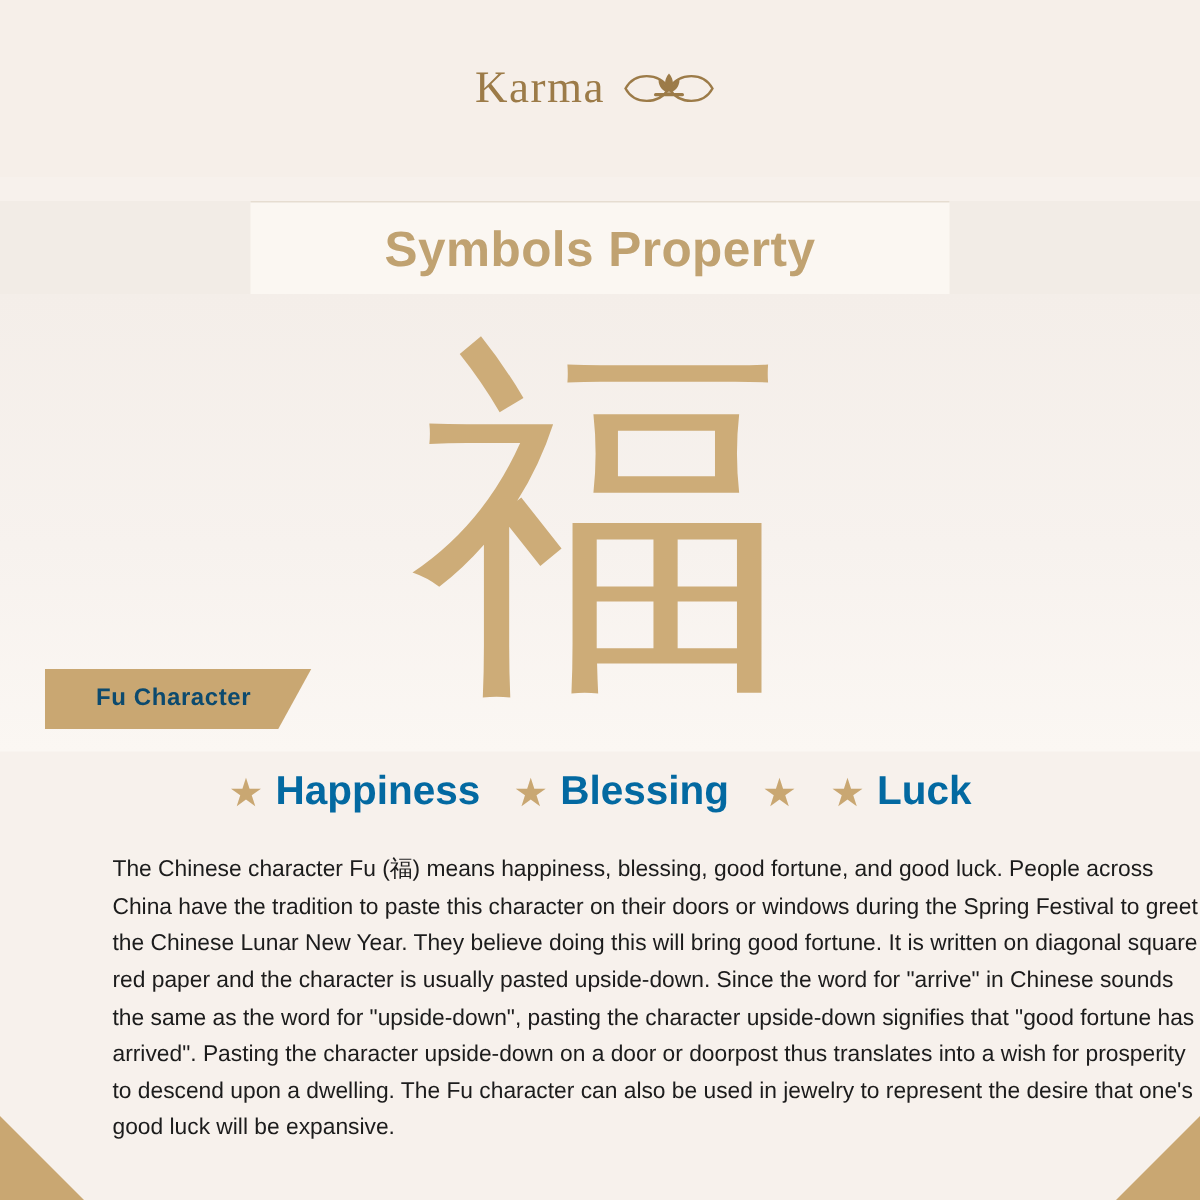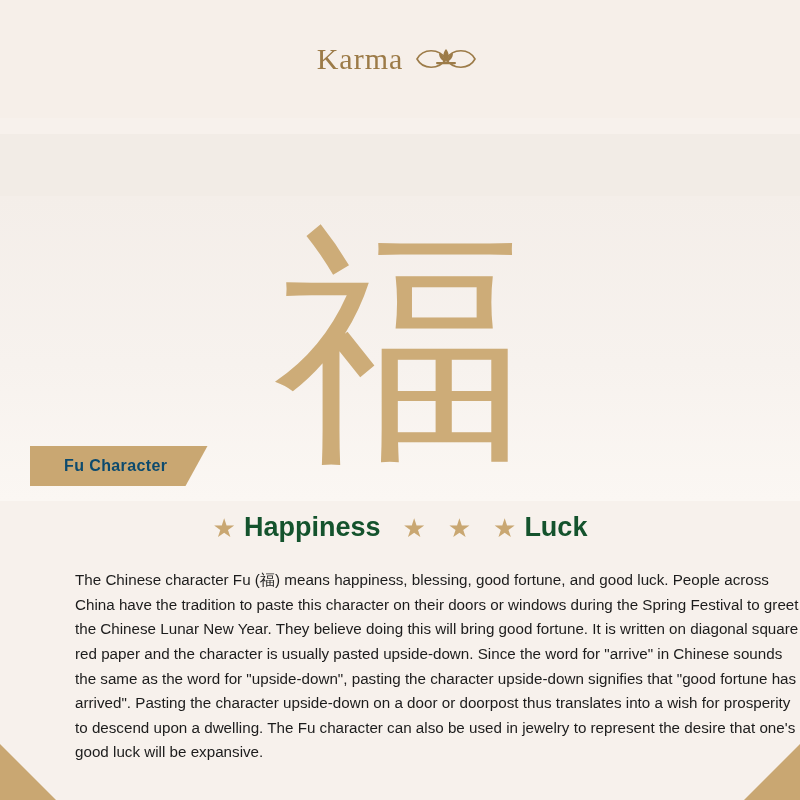--- a/index.html
+++ b/index.html
@@ -162,21 +162,21 @@
     padding: 0 9px;
   }
   .kw-star {
     color: #c9a772;
     font-size: 26px;
     line-height: 1;
   }
   .kw-label {
     font-size: 27px;
     font-weight: bold;
-    color: #14532d;
+    color: #0369a1;
   }
 
   
   .body-copy {
     position: absolute;
     top: 568px;
     left: 36px;
     width: 730px;
     font-size: 15.2px;
     line-height: 1.62;
@@ -221,36 +221,40 @@
             <path d="M30 11 C30 16, 33 19, 37 20 C35.5 15, 33 12, 30 11 Z"></path>
             <path d="M44 11 C44 16, 41 19, 37 20 C38.5 15, 41 12, 44 11 Z"></path>
             <rect x="27" y="20" width="20" height="2.2" rx="1.1"></rect>
           </g>
         </svg>
       </span>
     </div>
   </div>
 
   <div class="title-band"></div>
+  <div class="title-box">
+    <span class="title-text">Symbols Property</span>
+  </div>
 
   <div class="hero">
     <span class="hero-glyph">福</span>
   </div>
 
   <div class="ribbon">
     <span class="ribbon-text">Fu Character</span>
   </div>
 
   <div class="keywords">
     <div class="kw">
       <span class="kw-star">★</span>
       <span class="kw-label">Happiness</span>
     </div>
     <div class="kw">
       <span class="kw-star">★</span>
+      <span class="kw-label">Blessing</span>
     </div>
     <div class="kw">
       <span class="kw-star">★</span>
     </div>
     <div class="kw">
       <span class="kw-star">★</span>
       <span class="kw-label">Luck</span>
     </div>
   </div>
 

